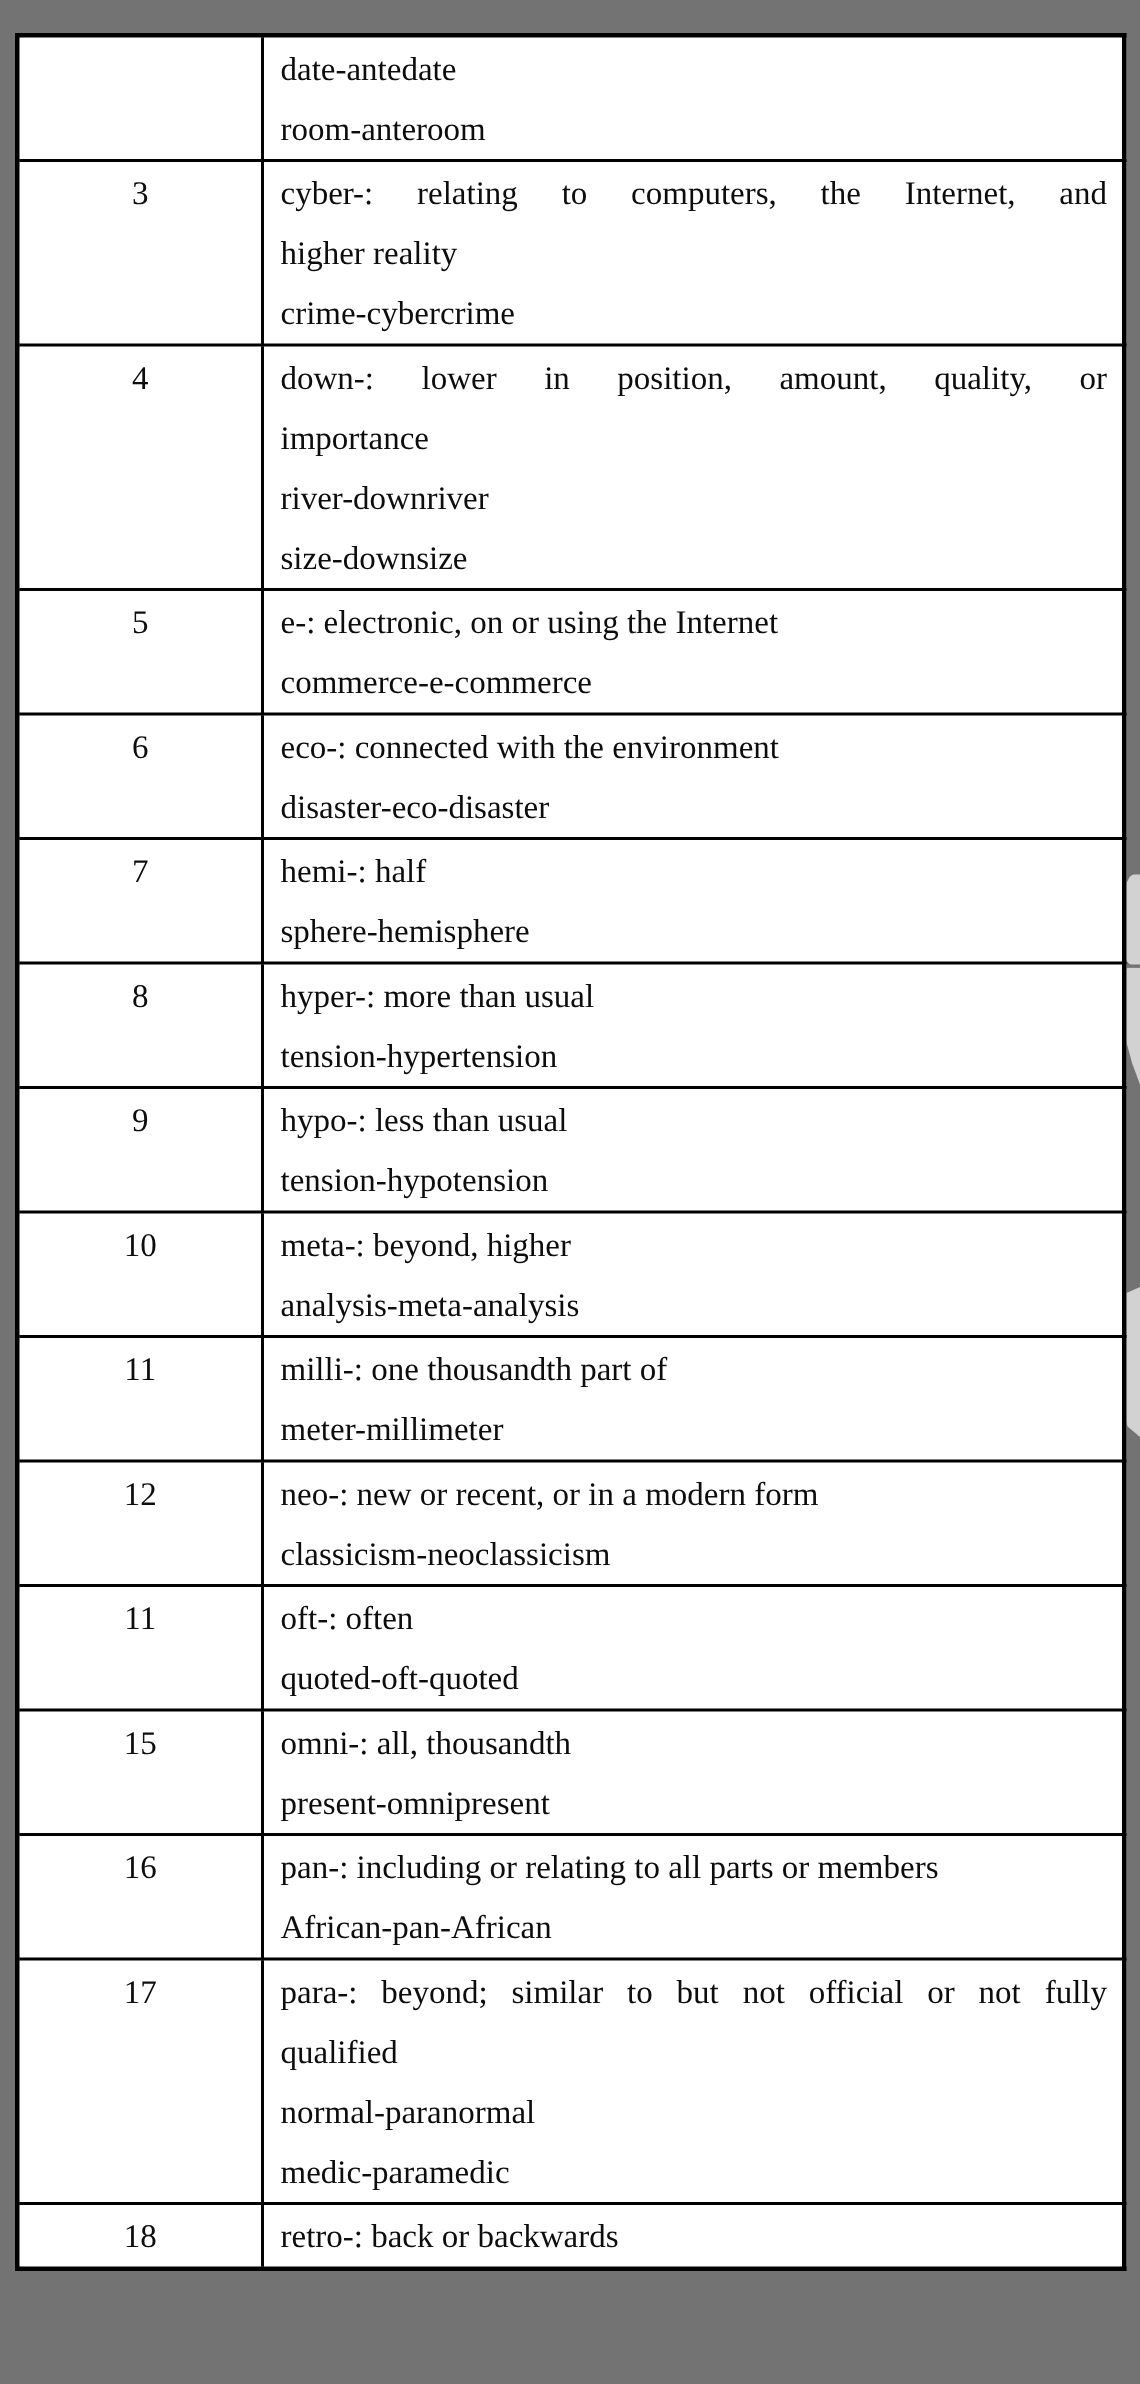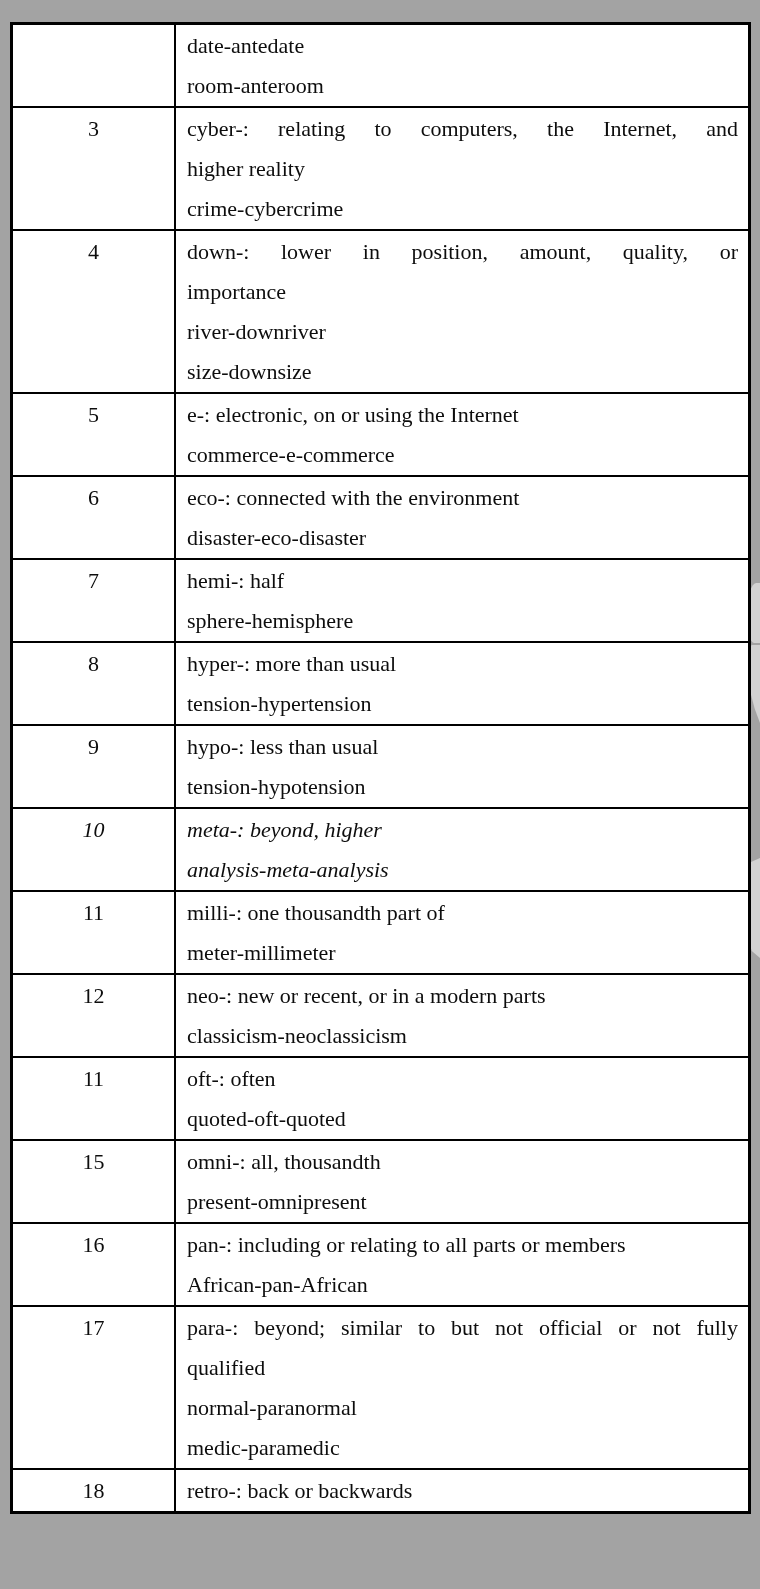--- a/index.html
+++ b/index.html
@@ -11,21 +11,21 @@
     position: relative;
     width: 760px;
     height: 1589px;
     overflow: hidden;
     font-family: "Liberation Serif", "DejaVu Serif", serif;
     color: #0d0d0d;
   }
   .page {
     position: absolute;
     inset: 0;
-    background: #a3a3a3;
+    background: #737373;
   }
   
   .wm {
     position: absolute;
     right: 0;
     background: #d2d2d2;
     z-index: 0;
   }
   .wm-1 {
     top: 583px;
@@ -160,21 +160,21 @@
         </tr>
         <tr style="height: 82px;">
           <td class="num-cell">
             <div class="line">9</div>
           </td>
           <td class="content-cell">
             <div class="line">hypo-: less than usual</div>
             <div class="line">tension-hypotension</div>
           </td>
         </tr>
-        <tr style="height: 82px; font-style: italic;">
+        <tr style="height: 82px;">
           <td class="num-cell">
             <div class="line">10</div>
           </td>
           <td class="content-cell">
             <div class="line">meta-: beyond, higher</div>
             <div class="line">analysis-meta-analysis</div>
           </td>
         </tr>
         <tr style="height: 82px;">
           <td class="num-cell">
@@ -183,21 +183,21 @@
           <td class="content-cell">
             <div class="line">milli-: one thousandth part of</div>
             <div class="line">meter-millimeter</div>
           </td>
         </tr>
         <tr style="height: 82px;">
           <td class="num-cell">
             <div class="line">12</div>
           </td>
           <td class="content-cell">
-            <div class="line">neo-: new or recent, or in a modern parts</div>
+            <div class="line">neo-: new or recent, or in a modern form</div>
             <div class="line">classicism-neoclassicism</div>
           </td>
         </tr>
         <tr style="height: 82px;">
           <td class="num-cell">
             <div class="line">11</div>
           </td>
           <td class="content-cell">
             <div class="line">oft-: often</div>
             <div class="line">quoted-oft-quoted</div>

